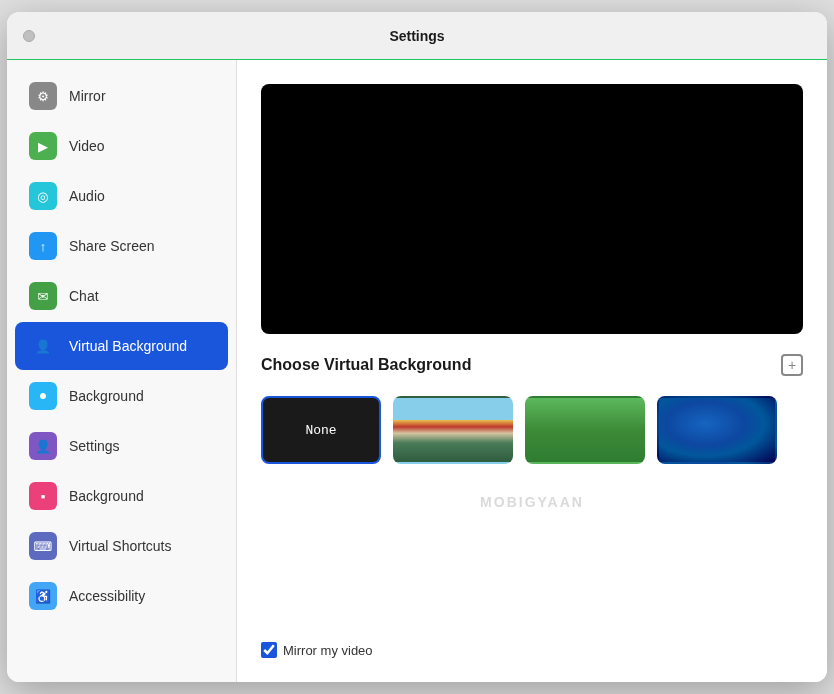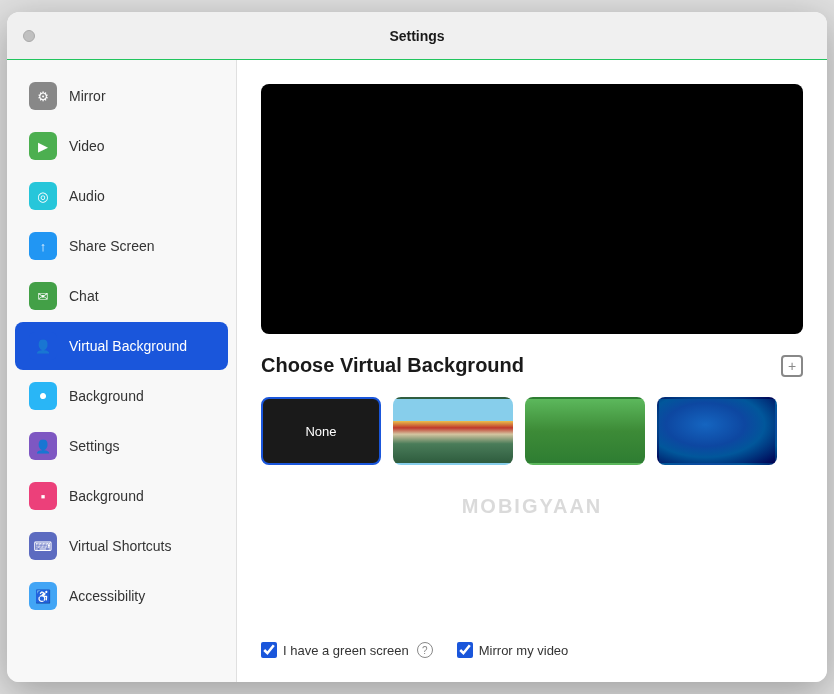--- a/index.html
+++ b/index.html
@@ -104,21 +104,21 @@
       background: #000;
       border-radius: 8px;
       flex-shrink: 0;
     }
     .choose-bg-header {
       display: flex;
       align-items: center;
       justify-content: space-between;
     }
     .choose-bg-title {
-      font-size: 20px;
+      font-size: 16px;
       font-weight: 700;
       color: #1a1a1a;
     }
     .add-btn {
       width: 22px;
       height: 22px;
       border: 2px solid #888;
       border-radius: 4px;
       display: flex;
       align-items: center;
@@ -144,20 +144,21 @@
       flex-shrink: 0;
       display: flex;
       align-items: center;
       justify-content: center;
       font-size: 13px;
       font-weight: 500;
       color: white;
     }
     .bg-thumb.selected {
       border-color: #1a56db;
+      font-family: Liberation Mono, monospace;
     }
     .bg-none {
       background: #1a1a1a;
     }
     
     .bg-bridge {
       background: linear-gradient(
         to bottom,
         #87ceeb 0%,
         #87ceeb 35%,
@@ -172,21 +173,21 @@
     
     .bg-grass {
       background: linear-gradient(to bottom, #5cb85c 0%, #3d8b37 50%, #2e7d32 100%);
     }
     
     .bg-earth {
       background: radial-gradient(ellipse at 40% 40%, #1565c0 0%, #0d47a1 40%, #01579b 60%, #000051 100%);
       position: relative;
     }
     .watermark {
-      font-size: 20px;
+      font-size: 14px;
       font-weight: 700;
       color: rgba(150,150,150,0.35);
       letter-spacing: 2px;
       text-align: center;
       padding: 10px 0;
       flex-shrink: 0;
     }
     .footer-options {
       display: flex;
       align-items: center;
@@ -288,23 +289,18 @@
           <span>None</span>
         </div>
         <div class="bg-thumb bg-bridge"></div>
         <div class="bg-thumb bg-grass"></div>
         <div class="bg-thumb bg-earth"></div>
       </div>
       <div class="watermark">MOBIGYAAN</div>
       <div class="footer-options">
         <div class="checkbox-group">
           <input type="checkbox" class="checkbox-input" checked="" style="">
-          <label>I have a green screen</label>
-          <span class="help-icon">?</span>
-        </div>
-        <div class="checkbox-group">
-          <input type="checkbox" class="checkbox-input" checked="" style="">
           <label>Mirror my video</label>
         </div>
       </div>
     </div>
   </div>
 </div>
 
 </body></html>

